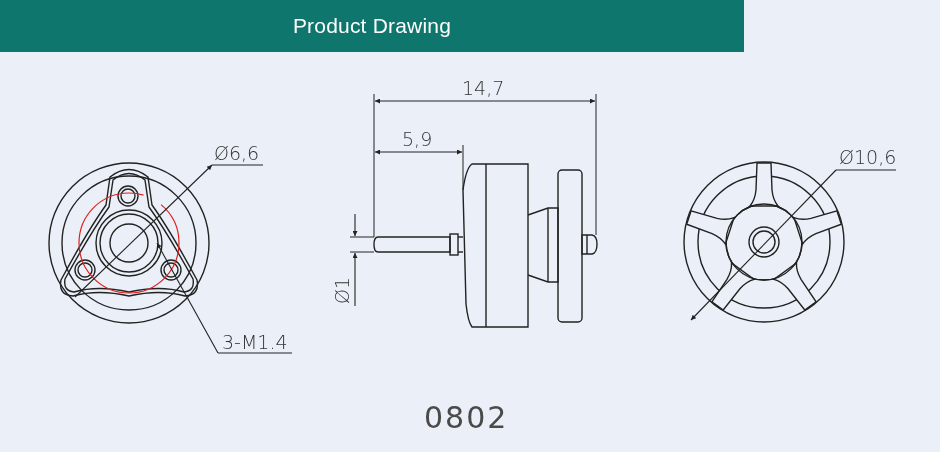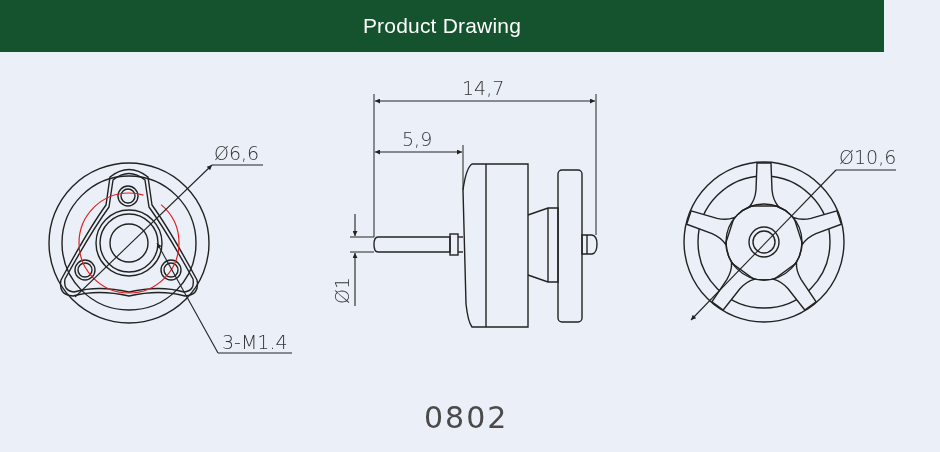--- a/index.html
+++ b/index.html
@@ -3,22 +3,22 @@
   <meta charset="utf-8">
   <style>
     html, body { margin: 0; padding: 0; }
     body {
       width: 940px; height: 452px; overflow: hidden;
       background: #ebf0f8;
       font-family: "DejaVu Sans", sans-serif;
       position: relative;
     }
     .header {
-      position: absolute; left: 0; top: 0; width: 884px; height: 52px;
-      background: #14532d;
+      position: absolute; left: 0; top: 0; width: 744px; height: 52px;
+      background: #0f766e;
       display: flex; align-items: center; justify-content: center;
     }
     .header-title {
       color: #ffffff; font-size: 21px; letter-spacing: 0.2px;
       font-family: "Liberation Sans", sans-serif;
     }
     svg.drawing {
       position: absolute; left: 0; top: 0;
     }
     .dim-text {

